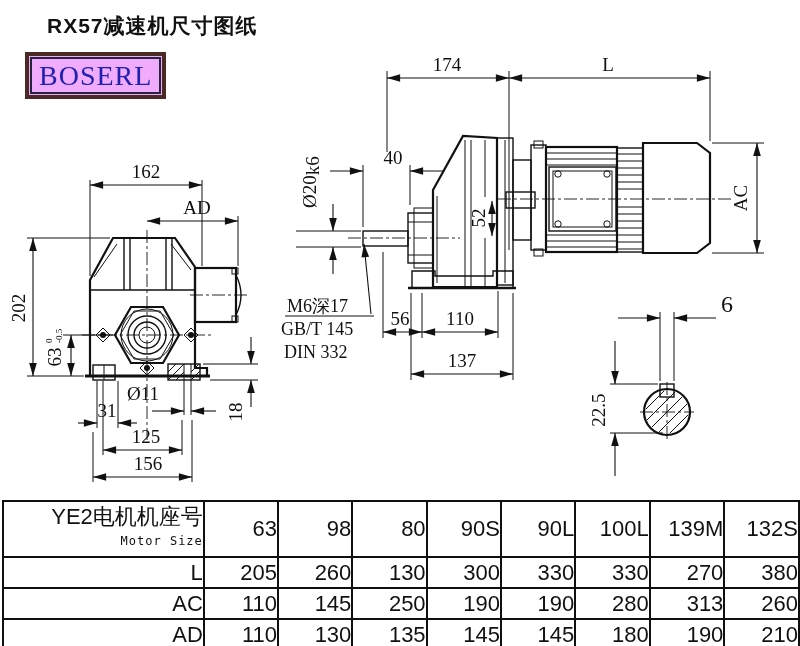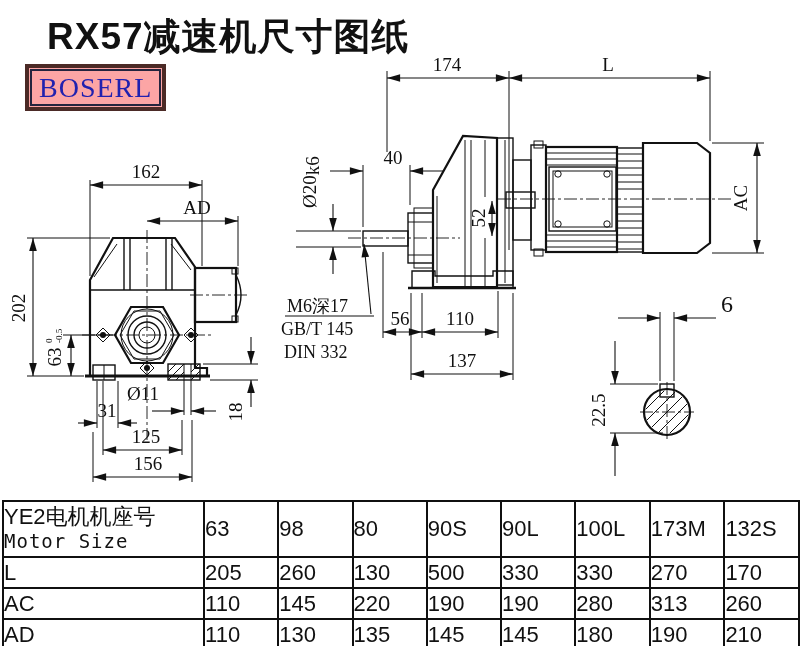--- a/index.html
+++ b/index.html
@@ -1,36 +1,36 @@
 <!DOCTYPE html>
 <html><head>
 <meta charset="utf-8">
 <style>
   html,body{margin:0;padding:0;background:#fff;}
   body{width:800px;height:646px;position:relative;font-family:"Liberation Sans",sans-serif;color:#111;overflow:hidden;}
-  .title{position:absolute;left:47px;top:12px;font-size:37px;font-weight:bold;letter-spacing:1px;white-space:nowrap;}
-  .logo{position:absolute;left:25px;top:64px;border:4px solid #4b2a26;background:#fca5a5;padding:1px;}
+  .title{position:absolute;left:47px;top:12px;font-size:21px;font-weight:bold;letter-spacing:1px;white-space:nowrap;}
+  .logo{position:absolute;left:25px;top:52px;border:4px solid #4b2a26;background:#f0abfc;padding:1px;}
   .logo-inner{border:2px solid #24243e;padding:0 7px;font-family:"Liberation Serif",serif;font-size:28px;line-height:33px;color:#2121af;letter-spacing:1px;}
   svg.drawing{position:absolute;left:0;top:0;}
   .oln{stroke:#111;stroke-width:2.2;fill:none;stroke-linejoin:miter;}
   .oln2{stroke:#111;stroke-width:1.4;fill:none;}
   .thn{stroke:#111;stroke-width:1;fill:none;}
   .dln{stroke:#111;stroke-width:1.1;fill:none;}
   .cln{stroke:#111;stroke-width:0.9;fill:none;stroke-dasharray:13 3 3 3;}
   .hat{stroke:#111;stroke-width:1;fill:none;}
   text.dim{font-family:"Liberation Serif",serif;font-size:19px;fill:#111;}
   text.dim-t{font-family:"Liberation Serif",serif;font-size:9px;fill:#111;}
   text.dim-b{font-family:"Liberation Serif",serif;font-size:24px;fill:#111;}
   text.note{font-family:"Liberation Serif",serif;font-size:18px;fill:#111;}
   table.spec{position:absolute;left:2px;top:500px;border-collapse:collapse;table-layout:fixed;background:#fff;}
-  table.spec td{border:2px solid #101010;text-align:left;vertical-align:middle;padding:0;font-size:22px;}
+  table.spec td{border:2px solid #101010;text-align:right;vertical-align:middle;padding:0;font-size:22px;}
   td.hcell{width:202px;height:54px;font-size:21px;line-height:25px;}
   td.ccell{width:73px;}
   td.vcell{height:29px;}
-  .hdr-en{font-family:"DejaVu Sans Mono",monospace;font-size:19px;letter-spacing:1px;}
+  .hdr-en{font-family:"DejaVu Sans Mono",monospace;font-size:12px;letter-spacing:1px;}
 </style>
 </head>
 <body>
 
 <div class="title">RX57减速机尺寸图纸</div>
 
 <div class="logo">
   <div class="logo-inner">BOSERL</div>
 </div>
 
@@ -289,39 +289,39 @@
       <td class="hcell">
         <div>YE2电机机座号</div>
         <div class="hdr-en">Motor Size</div>
       </td>
       <td class="ccell">63</td>
       <td class="ccell">98</td>
       <td class="ccell">80</td>
       <td class="ccell">90S</td>
       <td class="ccell">90L</td>
       <td class="ccell">100L</td>
-      <td class="ccell">173M</td>
+      <td class="ccell">139M</td>
       <td class="ccell">132S</td>
     </tr>
     <tr>
       <td class="vcell">L</td>
       <td>205</td>
       <td>260</td>
       <td>130</td>
-      <td>500</td>
+      <td>300</td>
       <td>330</td>
       <td>330</td>
       <td>270</td>
-      <td>170</td>
+      <td>380</td>
     </tr>
     <tr>
       <td class="vcell">AC</td>
       <td>110</td>
       <td>145</td>
-      <td>220</td>
+      <td>250</td>
       <td>190</td>
       <td>190</td>
       <td>280</td>
       <td>313</td>
       <td>260</td>
     </tr>
     <tr>
       <td class="vcell">AD</td>
       <td>110</td>
       <td>130</td>

